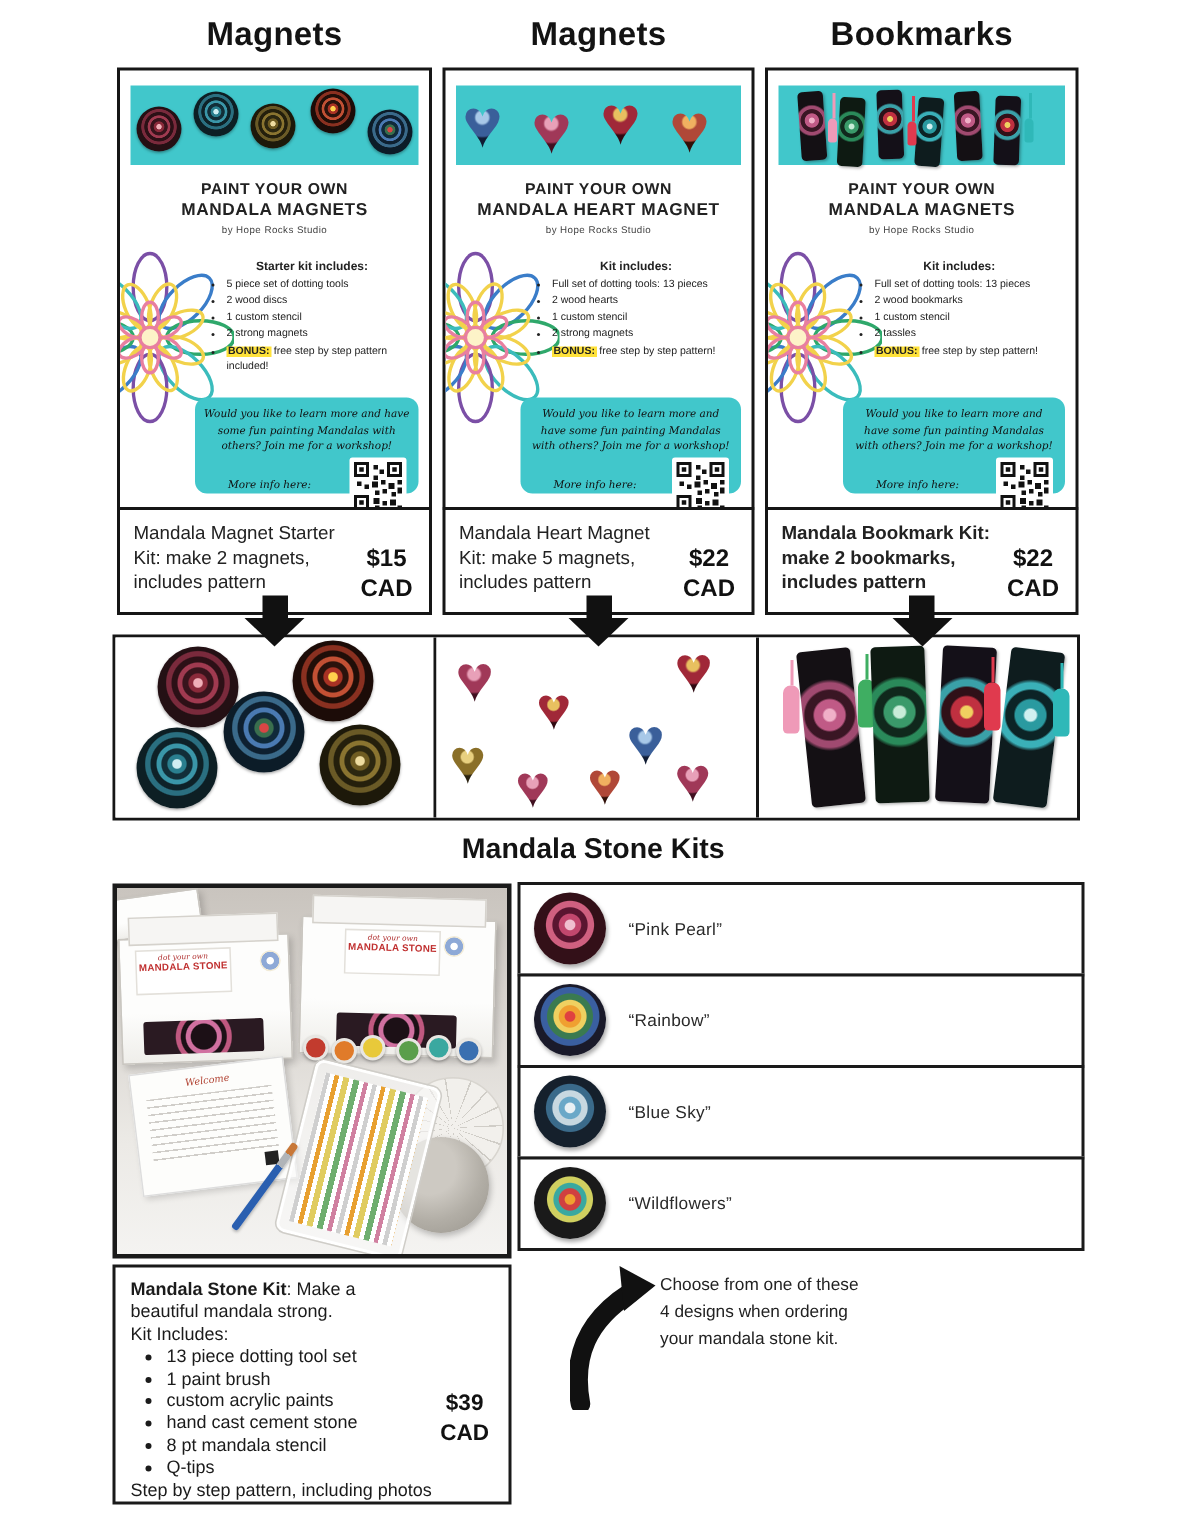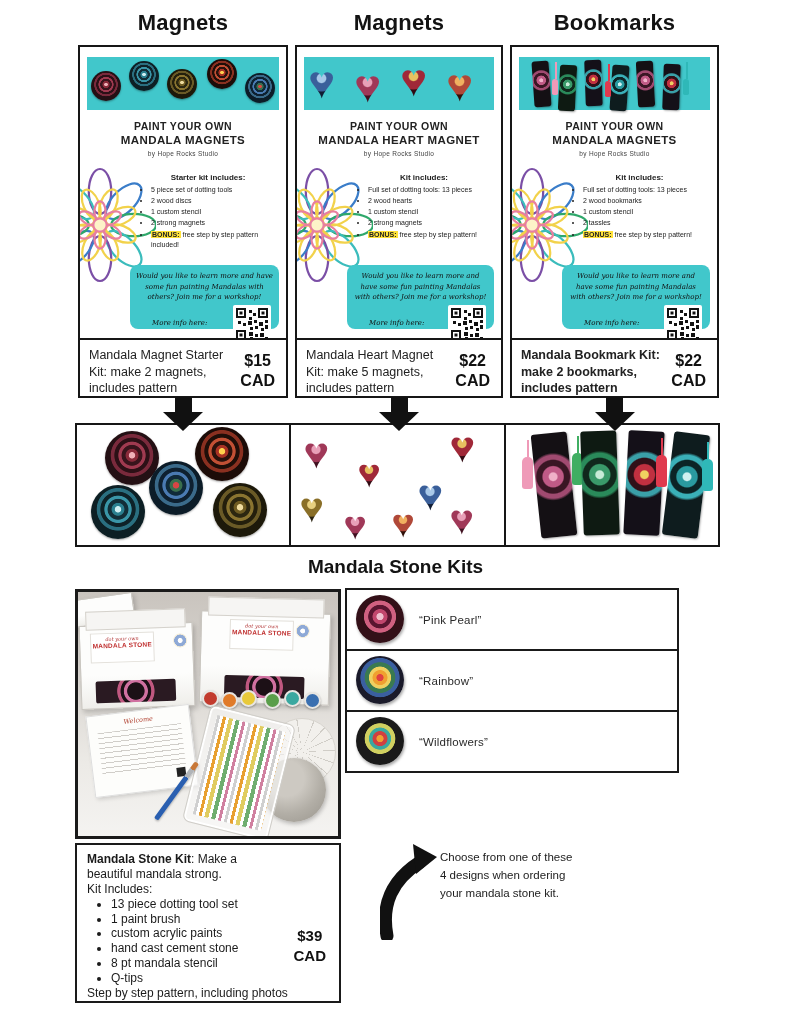--- a/index.html
+++ b/index.html
@@ -19,21 +19,21 @@
   .kit{position:absolute;top:126px;left:56px;right:6px;}
   .kit-header{font-size:8px;font-weight:800;text-align:center;margin-bottom:3px;color:#222;}
   .kit ul{margin:0;padding-left:15px;font-size:7px;line-height:1.45;color:#222;}
   .kit li{margin:0 0 1px 0;}
   .hl{background:var(--highlight,#FFE23A);font-weight:700;padding:0 1px;}
   .promo{position:absolute;top:218px;left:50px;right:7px;bottom:9px;background:var(--teal,#41C7CB);border-radius:8px;padding:6px 6px 4px;font-family:"DejaVu Serif",serif;font-style:italic;font-size:7px;line-height:1.5;color:#101010;text-align:center;box-sizing:border-box;}
   .promo-row{display:flex;align-items:center;justify-content:space-between;margin-top:2px;padding:0 2px 0 16px;}
   .qr{width:38px;height:38px;background:#fff;border-radius:2px;padding:2px;box-sizing:border-box;}
   .lotus{position:absolute;left:-36px;top:118px;width:112px;height:120px;}
 
-  .caption-box{position:absolute;top:338px;left:0;right:0;height:60px;border:2px solid #161616;background:#fff;box-sizing:border-box;padding:7px 9px;}
+  .caption-box{position:absolute;top:338px;left:0;right:0;height:72px;border:2px solid #161616;background:#fff;box-sizing:border-box;padding:7px 9px;}
   .caption{font-size:12.5px;line-height:1.32;color:#222;padding-right:50px;}
   .caption.bold{font-weight:700;padding-right:44px;}
   .price{position:absolute;right:11px;bottom:5px;text-align:center;font-weight:800;font-size:16px;line-height:1.25;color:#111;}
 
   .down-arrow{position:absolute;top:397px;left:50%;transform:translateX(-50%);z-index:5;}
   .da-shaft{width:17px;height:15px;background:#111;margin:0 auto;}
   .da-head{width:0;height:0;border-left:20px solid transparent;border-right:20px solid transparent;border-top:19px solid #111;}
 
   
   .mcirc{position:absolute;border-radius:50%;box-shadow:0 1px 2px rgba(0,0,0,.35);}
@@ -82,21 +82,21 @@
   .welcome-card{position:absolute;left:12px;top:118px;width:102px;height:80px;background:#fdfdfb;border:1px solid #ddd;transform:rotate(-7deg);box-shadow:2px 2px 4px rgba(0,0,0,.15);}
   .card-title{font-size:6.5px;color:#b04030;text-align:center;margin-top:5px;font-style:italic;font-family:"DejaVu Serif",serif;}
   .card-lines{margin:4px 9px 0;height:44px;background:repeating-linear-gradient(180deg,#b8b4ae 0 1px,transparent 1px 5px);opacity:.65;}
   .card-qr{position:absolute;right:10px;bottom:10px;width:9px;height:9px;background:#222;}
   .tool-pack{position:absolute;left:118px;top:122px;width:82px;height:114px;transform:rotate(14deg);background:rgba(250,250,250,.55);border:2px solid rgba(255,255,255,.95);outline:1px solid #cfcdc8;border-radius:6px;}
   .tool-pack::before{content:"";position:absolute;inset:6px;background:repeating-linear-gradient(90deg,#cfcfcf 0 3px,#ffffff 3px 6px,#e8a030 6px 9px,#ffffff 9px 12px,#e0cc60 12px 16px,#ffffff 16px 19px,#6fae6f 19px 23px,#ffffff 23px 26px,#d080a0 26px 29px,#ffffff 29px 32px);}
   .stencil{position:absolute;left:190px;top:126px;width:66px;height:66px;border-radius:50%;border:1px solid #d8d5cf;background:repeating-conic-gradient(#f2f0ec 0 20deg,#d0cdc7 20deg 22deg);}
   .stone-disc{position:absolute;left:184px;top:166px;width:64px;height:64px;border-radius:50%;background:radial-gradient(circle at 38% 32%,#cdc9c2 0 30%,#b2aea6 60%,#98948c 100%);box-shadow:1px 2px 4px rgba(0,0,0,.25);}
   .brush{position:absolute;left:96px;top:164px;width:5px;height:70px;transform:rotate(36deg);background:linear-gradient(180deg,#c87838 0 12%,#b0b4b8 12% 26%,#2a5fb0 26% 100%);border-radius:2px;box-shadow:1px 1px 2px rgba(0,0,0,.25);}
 
-  .design-list{position:absolute;left:345px;top:588px;width:334px;}
+  .design-list{position:absolute;left:345px;top:588px;width:378px;}
   .design-row{position:relative;height:59px;border:2px solid #1a1a1a;background:#fff;box-sizing:content-box;}
   .design-row + .design-row{margin-top:-2px;}
   .design-stone{position:absolute;left:9px;top:5px;width:48px;height:48px;border-radius:50%;box-shadow:1px 2px 3px rgba(0,0,0,.35);}
   .design-label{position:absolute;left:72px;top:50%;transform:translateY(-50%);font-size:11.5px;color:#2a2a2a;letter-spacing:.2px;}
   .s1{background:radial-gradient(circle at 50% 45%,#f0c0d0 0 9%,#c2476e 11% 20%,#5a1530 22% 32%,#d06080 34% 44%,#331018 46% 100%);}
   .s2{background:radial-gradient(circle at 50% 45%,#e04040 0 9%,#f0a030 11% 20%,#f0d060 22% 30%,#3a7a50 32% 42%,#3a5fa0 44% 54%,#1a1a2a 56% 100%);}
   .s3{background:radial-gradient(circle at 50% 45%,#e8f0f4 0 9%,#6aa8c8 11% 20%,#c8d8e0 22% 32%,#3a6a8a 34% 44%,#15202c 46% 100%);}
   .s4{background:radial-gradient(circle at 50% 45%,#f0a030 0 9%,#d04040 11% 20%,#3aa8a0 22% 30%,#d0d060 32% 42%,#1a1a1a 44% 100%);}
 
   .stone-kit-box{position:absolute;left:75px;top:843px;width:266px;height:160px;border:2px solid #1a1a1a;box-sizing:border-box;background:#fff;padding:7px 10px;font-size:12px;line-height:1.24;color:#1b1b1b;}
@@ -395,20 +395,24 @@
   <div class="design-list">
     <div class="design-row">
       <span class="design-stone s1"></span>
       <span class="design-label">“Pink Pearl”</span>
     </div>
     <div class="design-row">
       <span class="design-stone s2"></span>
       <span class="design-label">“Rainbow”</span>
     </div>
     <div class="design-row">
+      <span class="design-stone s3"></span>
+      <span class="design-label">“Blue Sky”</span>
+    </div>
+    <div class="design-row">
       <span class="design-stone s4"></span>
       <span class="design-label">“Wildflowers”</span>
     </div>
   </div>
 
   <div class="stone-kit-box">
     <div class="skb-lead"><b>Mandala Stone Kit</b><span>: Make a beautiful mandala strong.</span></div>
     <div>Kit Includes:</div>
     <ul class="skb-list">
       <li>13 piece dotting tool set</li>

